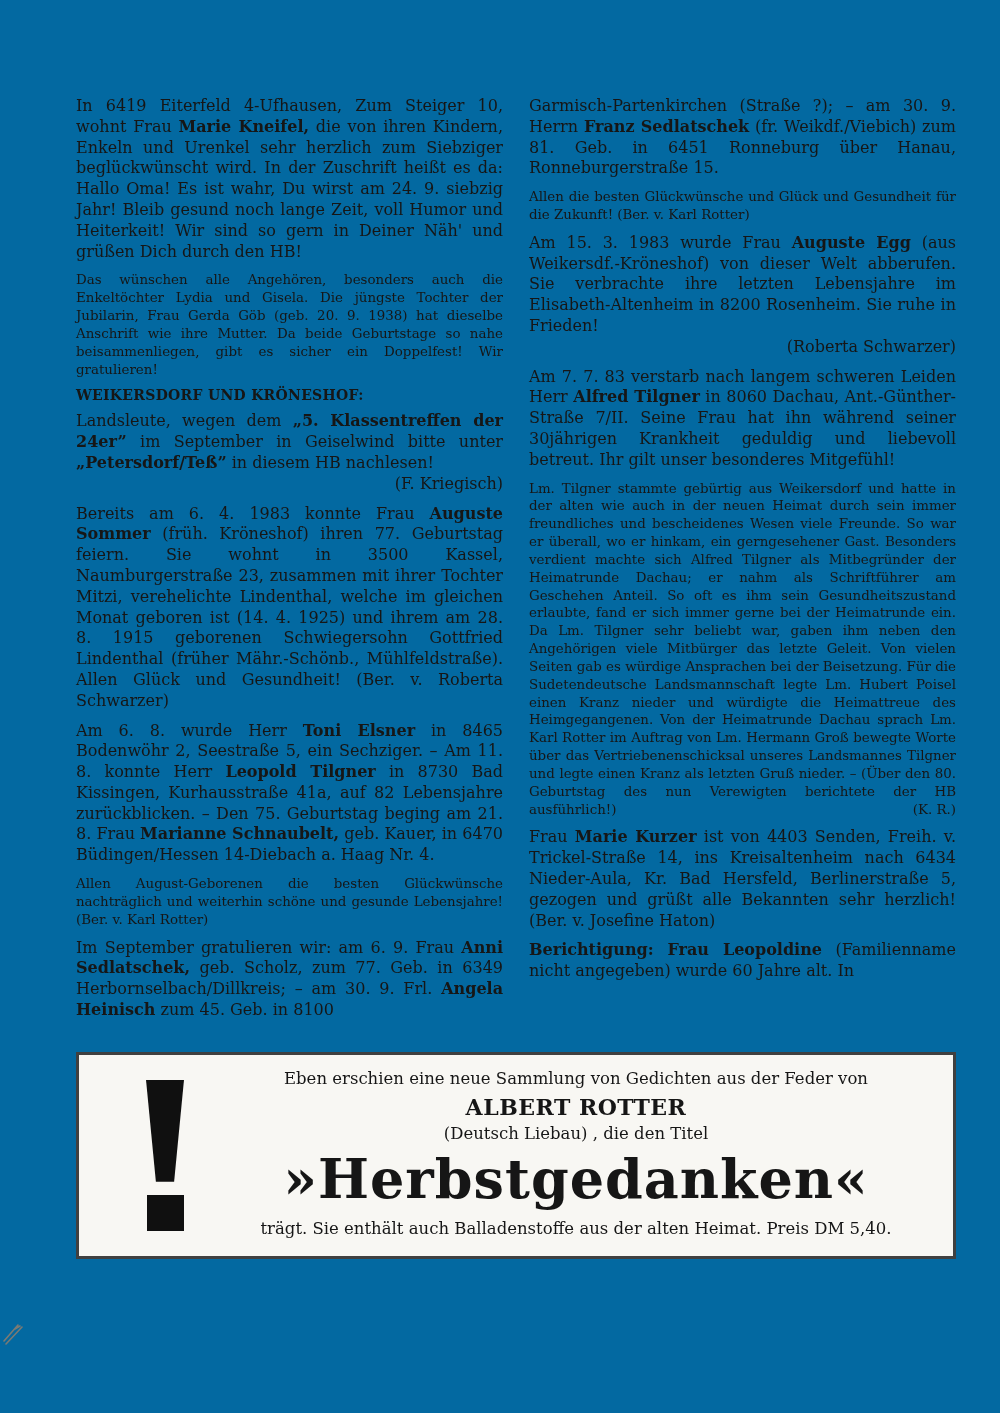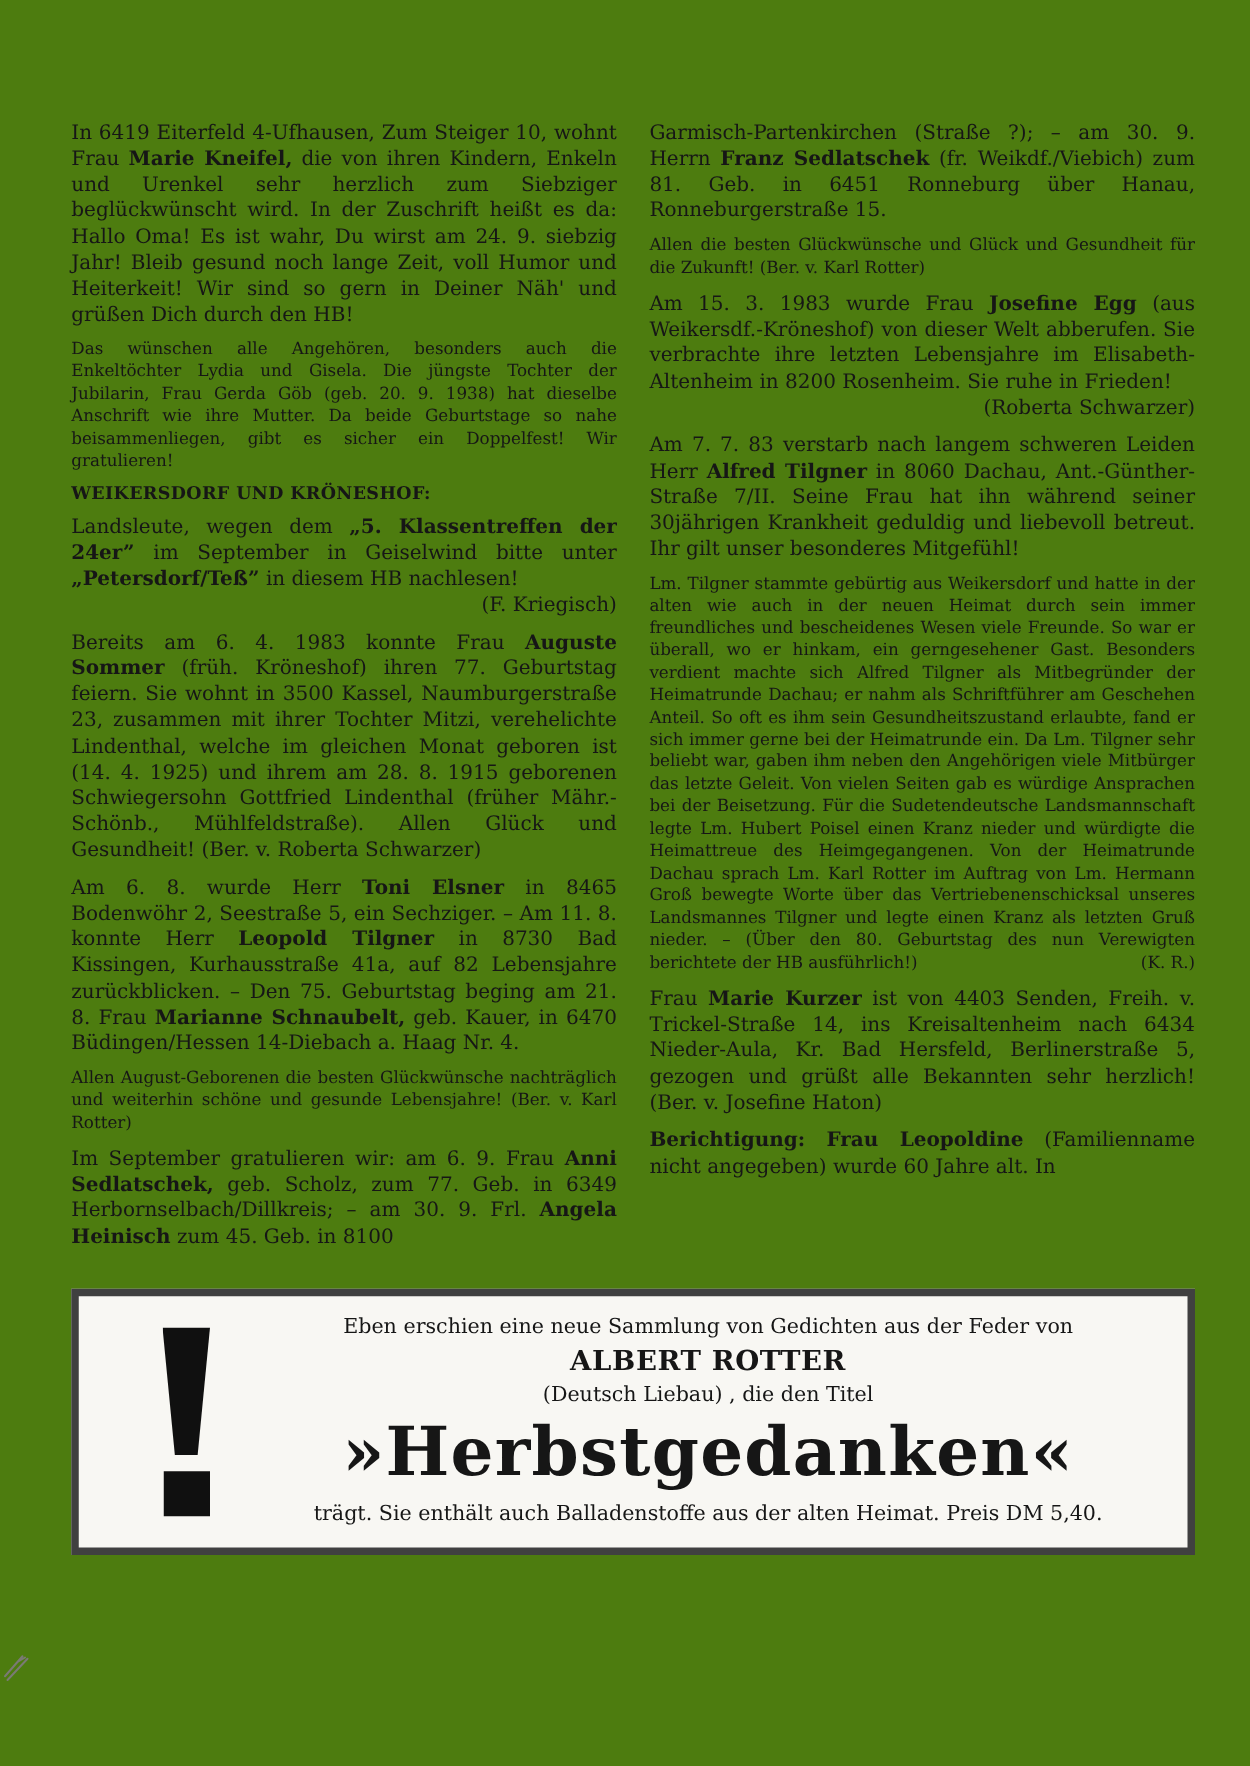--- a/index.html
+++ b/index.html
@@ -10,23 +10,23 @@
   body {
     width: 1000px;
     height: 1413px;
     position: relative;
     font-family: "DejaVu Serif", "Liberation Serif", serif;
     color: #161616;
   }
   .page {
     position: absolute;
     inset: 0;
-    background: #4d7c0f;
+    background: #0369a1;
     box-sizing: border-box;
-    padding: 96px 44px 0 57px;
+    padding: 96px 44px 0 76px;
   }
   .columns {
     display: flex;
     gap: 26px;
   }
   .column {
     flex: 1 1 0;
     min-width: 0;
   }
   .para {
@@ -56,21 +56,21 @@
   .attr-float {
     float: right;
   }
   .attr-block {
     display: block;
     text-align: right;
   }
   
   .ad-box {
     margin-top: 22px;
-    border: 6px solid #404040;
+    border: 3px solid #404040;
     display: flex;
     align-items: center;
     padding: 14px 26px 18px 26px;
     background: #f8f7f3;
   }
   .excl-wrap {
     width: 120px;
     flex: 0 0 120px;
     display: flex;
     flex-direction: column;
@@ -131,21 +131,21 @@
         <h2 class="col-heading">WEIKERSDORF UND KRÖNESHOF:</h2>
         <p class="para normal"><span>Landsleute, wegen dem </span><span class="bold">„5. Klassentreffen der 24er”</span><span> im September in Geiselwind bitte unter </span><span class="bold">„Petersdorf/Teß”</span><span> in diesem HB nachlesen!</span><span class="attr-float">(F. Kriegisch)</span></p>
         <p class="para normal"><span>Bereits am 6. 4. 1983 konnte Frau </span><span class="bold">Auguste Sommer</span><span> (früh. Kröneshof) ihren 77. Geburtstag feiern. Sie wohnt in 3500 Kassel, Naumburgerstraße 23, zusammen mit ihrer Tochter Mitzi, verehelichte Lindenthal, welche im gleichen Monat geboren ist (14. 4. 1925) und ihrem am 28. 8. 1915 geborenen Schwiegersohn Gottfried Lindenthal (früher Mähr.-Schönb., Mühlfeldstraße). Allen Glück und Gesundheit! (Ber. v. Roberta Schwarzer)</span></p>
         <p class="para normal"><span>Am 6. 8. wurde Herr </span><span class="bold">Toni Elsner</span><span> in 8465 Bodenwöhr 2, Seestraße 5, ein Sechziger. – Am 11. 8. konnte Herr </span><span class="bold">Leopold Tilgner</span><span> in 8730 Bad Kissingen, Kurhausstraße 41a, auf 82 Lebensjahre zurückblicken. – Den 75. Geburtstag beging am 21. 8. Frau </span><span class="bold">Marianne Schnaubelt,</span><span> geb. Kauer, in 6470 Büdingen/Hessen 14-Diebach a. Haag Nr. 4.</span></p>
         <p class="para small"><span>Allen August-Geborenen die besten Glückwünsche nachträglich und weiterhin schöne und gesunde Lebensjahre! (Ber. v. Karl Rotter)</span></p>
         <p class="para normal"><span>Im September gratulieren wir: am 6. 9. Frau </span><span class="bold">Anni Sedlatschek,</span><span> geb. Scholz, zum 77. Geb. in 6349 Herbornselbach/Dillkreis; – am 30. 9. Frl. </span><span class="bold">Angela Heinisch</span><span> zum 45. Geb. in 8100</span></p>
       </div>
     <div class="column" id="right-column">
         <p class="para normal"><span>Garmisch-Partenkirchen (Straße ?); – am 30. 9. Herrn </span><span class="bold">Franz Sedlatschek</span><span> (fr. Weikdf./Viebich) zum 81. Geb. in 6451 Ronneburg über Hanau, Ronneburgerstraße 15.</span></p>
         <p class="para small"><span>Allen die besten Glückwünsche und Glück und Gesundheit für die Zukunft! (Ber. v. Karl Rotter)</span></p>
-        <p class="para normal"><span>Am 15. 3. 1983 wurde Frau </span><span class="bold">Josefine Egg</span><span> (aus Weikersdf.-Kröneshof) von dieser Welt abberufen. Sie verbrachte ihre letzten Lebensjahre im Elisabeth-Altenheim in 8200 Rosenheim. Sie ruhe in Frieden!</span><span class="attr-block">(Roberta Schwarzer)</span></p>
+        <p class="para normal"><span>Am 15. 3. 1983 wurde Frau </span><span class="bold">Auguste Egg</span><span> (aus Weikersdf.-Kröneshof) von dieser Welt abberufen. Sie verbrachte ihre letzten Lebensjahre im Elisabeth-Altenheim in 8200 Rosenheim. Sie ruhe in Frieden!</span><span class="attr-block">(Roberta Schwarzer)</span></p>
         <p class="para normal"><span>Am 7. 7. 83 verstarb nach langem schweren Leiden Herr </span><span class="bold">Alfred Tilgner</span><span> in 8060 Dachau, Ant.-Günther-Straße 7/II. Seine Frau hat ihn während seiner 30jährigen Krankheit geduldig und liebevoll betreut. Ihr gilt unser besonderes Mitgefühl!</span></p>
         <p class="para small"><span>Lm. Tilgner stammte gebürtig aus Weikersdorf und hatte in der alten wie auch in der neuen Heimat durch sein immer freundliches und bescheidenes Wesen viele Freunde. So war er überall, wo er hinkam, ein gerngesehener Gast. Besonders verdient machte sich Alfred Tilgner als Mitbegründer der Heimatrunde Dachau; er nahm als Schriftführer am Geschehen Anteil. So oft es ihm sein Gesundheitszustand erlaubte, fand er sich immer gerne bei der Heimatrunde ein. Da Lm. Tilgner sehr beliebt war, gaben ihm neben den Angehörigen viele Mitbürger das letzte Geleit. Von vielen Seiten gab es würdige Ansprachen bei der Beisetzung. Für die Sudetendeutsche Landsmannschaft legte Lm. Hubert Poisel einen Kranz nieder und würdigte die Heimattreue des Heimgegangenen. Von der Heimatrunde Dachau sprach Lm. Karl Rotter im Auftrag von Lm. Hermann Groß bewegte Worte über das Vertriebenenschicksal unseres Landsmannes Tilgner und legte einen Kranz als letzten Gruß nieder. – (Über den 80. Geburtstag des nun Verewigten berichtete der HB ausführlich!)</span><span class="attr-float">(K. R.)</span></p>
         <p class="para normal"><span>Frau </span><span class="bold">Marie Kurzer</span><span> ist von 4403 Senden, Freih. v. Trickel-Straße 14, ins Kreisaltenheim nach 6434 Nieder-Aula, Kr. Bad Hersfeld, Berlinerstraße 5, gezogen und grüßt alle Bekannten sehr herzlich! (Ber. v. Josefine Haton)</span></p>
         <p class="para normal"><span class="bold">Berichtigung: Frau Leopoldine</span><span> (Familienname nicht angegeben) wurde 60 Jahre alt. In</span></p>
       </div>
   </div>
 
   <div class="ad-box">
     <div class="excl-wrap">
       <div class="excl-bar"></div>

